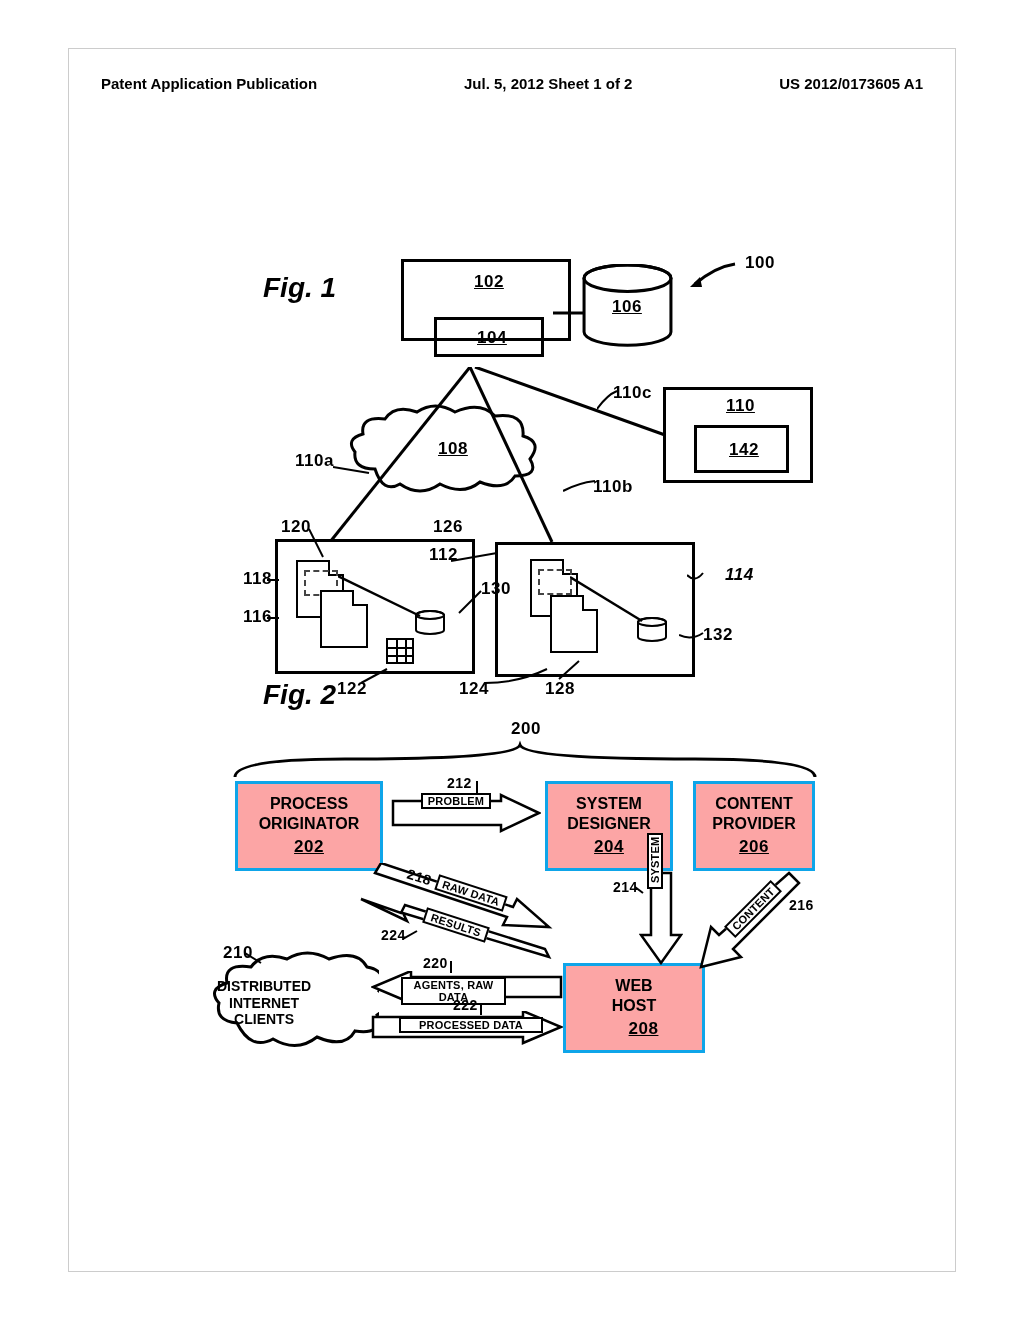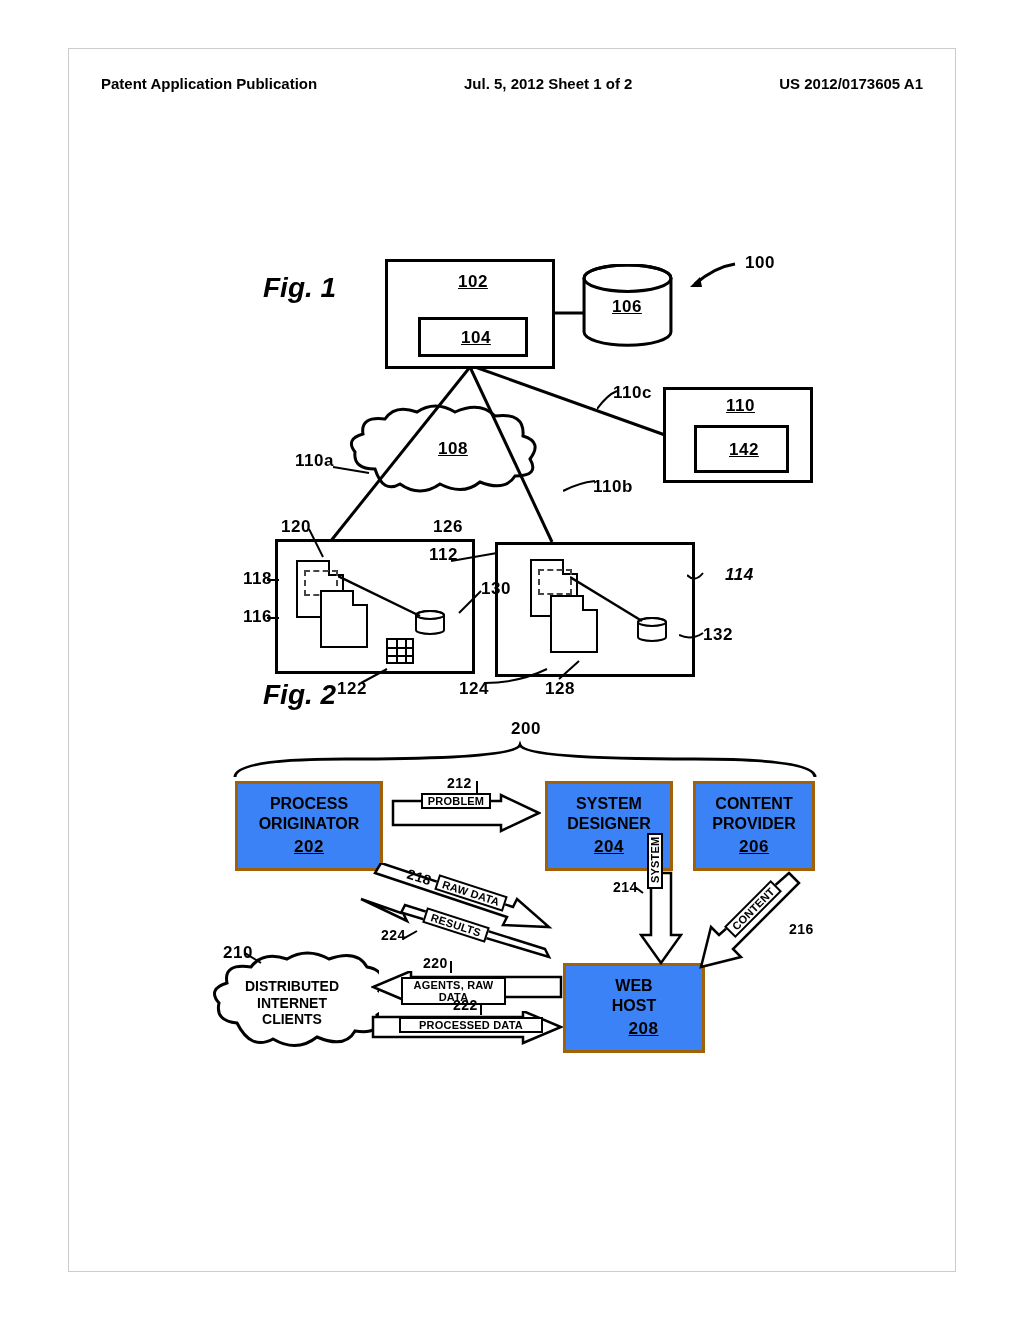--- a/index.html
+++ b/index.html
@@ -55,21 +55,21 @@
   .ref.small { font-size: 14px; }
   .ref.underline { text-decoration: underline; }
   .box {
     position: absolute;
     border: 3px solid #000;
     background: #fff;
   }
   svg { position: absolute; }
 
   
-  .server      { left: 200px; top: 10px;  width: 170px; height: 110px; }
+  .server      { left: 216px; top: 10px;  width: 170px; height: 82px; }
   .server-in   { left: 30px;  top: 55px;  width: 110px; height: 40px; border:3px solid #000; position:absolute; }
   .db          { position:absolute; left:395px; top:15px; width:95px; height:85px; }
   .box140      { left: 478px; top: 138px; width: 150px; height: 96px; }
   .box142      { position:absolute; left:28px; top:35px; width:95px; height:48px; border:3px solid #000; }
   .client112   { left: 90px;  top: 290px; width: 200px; height: 135px; }
   .client114   { left: 310px; top: 293px; width: 200px; height: 135px; }
   .doc {
     position:absolute; width:48px; height:58px; border:2.5px solid #000;
     background:#fff;
   }
@@ -87,32 +87,32 @@
   .grid-icon::before, .grid-icon::after {
     content:""; position:absolute; background:#000;
   }
   .grid-icon .h1,.grid-icon .h2 { position:absolute; left:0; right:0; height:2px; background:#000; }
   .grid-icon .h1 { top:7px; } .grid-icon .h2 { top:15px; }
   .grid-icon .v1,.grid-icon .v2 { position:absolute; top:0; bottom:0; width:2px; background:#000; }
   .grid-icon .v1 { left:8px; } .grid-icon .v2 { left:17px; }
 
   
   .f2-box {
-    position:absolute; border:3px solid #a16207; background:#3b82f6;
+    position:absolute; border:3px solid #0ea5e9; background:#fca5a5;
     text-align:center; font-weight:bold; font-size:16px;
     display:flex; flex-direction:column; justify-content:center;
     line-height:1.25;
   }
   .f2-202 { left: 50px;  top: 532px; width: 148px; height: 90px; }
   .f2-204 { left: 360px; top: 532px; width: 128px; height: 90px; }
   .f2-206 { left: 508px; top: 532px; width: 122px; height: 90px; }
   .f2-208 { left: 378px; top: 714px; width: 142px; height: 90px; }
   .cloud {
     position:absolute; font-weight:bold; font-size:14px; text-align:center;
-    display:flex; align-items:center; justify-content:center; line-height:1.2;
+    display:flex; align-items:center; justify-content:flex-start; line-height:1.2;
     width:150px; height:88px;
   }
   .cloud210 { left: 32px;  top: 710px; }
 
   .arrow-label {
     position:absolute; font-size:11px; font-weight:bold; border:2px solid #000;
     background:#fff; padding:0px 4px; letter-spacing:0.2px;
     text-align:center;
   }
 
@@ -355,21 +355,21 @@
     <div class="arrow-label" style="left:462px; top:640px; transform:rotate(-90deg); transform-origin:left top; width:56px;">SYSTEM</div>
     <div class="ref small" style="left:428px; top:630px;">214</div>
     <svg style="left:450px; top:636px;" width="10" height="10">
         <line x1="0" y1="2" x2="8" y2="8" stroke="#000" stroke-width="2"></line>
       </svg>
 
     <svg style="left:508px; top:622px;" width="110" height="100">
       <polygon points="96,2 106,12 40,78 48,86 8,96 18,56 26,64" fill="#fff" stroke="#000" stroke-width="2.5"></polygon>
     </svg>
     <div class="arrow-label" style="left:535px; top:652px; transform:rotate(-45deg); width:66px;">CONTENT</div>
-    <div class="ref small" style="left:604px; top:672px;">216</div>
+    <div class="ref small" style="left:604px; top:648px;">216</div>
 
     <svg style="left:186px; top:722px;" width="192" height="36">
       <polygon points="190,6 40,6 40,0 2,16 40,32 40,26 190,26" fill="#fff" stroke="#000" stroke-width="2.5"></polygon>
     </svg>
     <div class="arrow-label" style="left:216px; top:728px; width:105px;">AGENTS, RAW DATA</div>
     <div class="ref small" style="left:238px; top:706px;">220</div>
     <svg style="left:262px; top:712px;" width="10" height="14">
         <line x1="4" y1="0" x2="4" y2="12" stroke="#000" stroke-width="2"></line>
       </svg>
 

